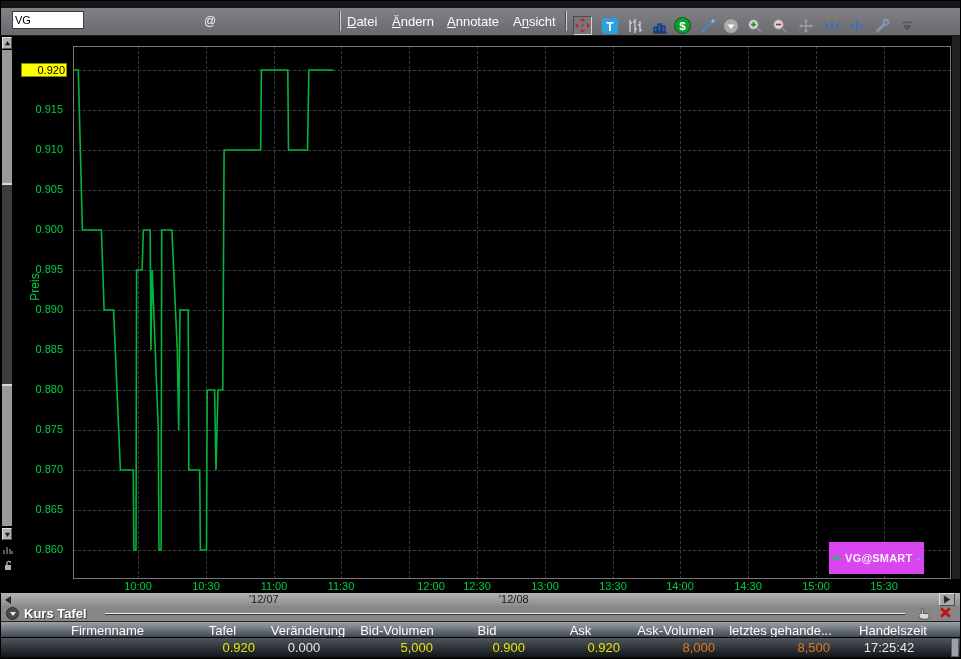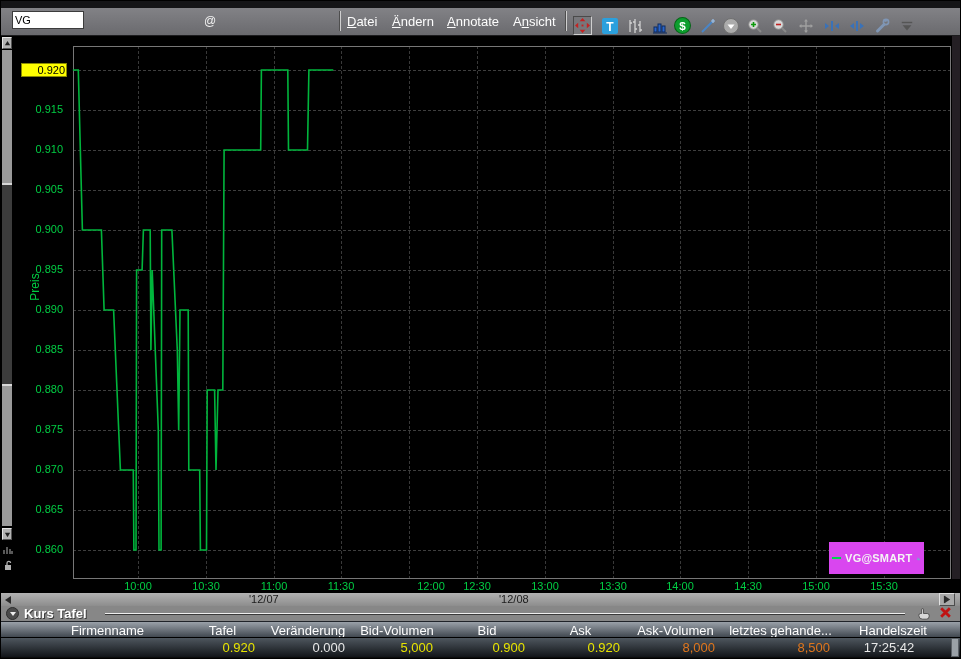--- a/index.html
+++ b/index.html
@@ -352,21 +352,21 @@
         <div class="hcell" style="left: 352px; width: 88px;">Bid-Volumen</div>
         <div class="hcell" style="left: 440px; width: 92px;">Bid</div>
         <div class="hcell" style="left: 532px; width: 95px;">Ask</div>
         <div class="hcell" style="left: 627px; width: 95px;">Ask-Volumen</div>
         <div class="hcell" style="left: 722px; width: 115px;">letztes gehande...</div>
         <div class="hcell" style="left: 837px; width: 110px;">Handelszeit</div>
       </div>
     <div id="qr">
       <div id="qr-scroll"></div>
         <div class="rcell" style="left: 181px; width: 81px; text-align: right; padding-right: 8px; color: rgb(232, 228, 0);">0.920</div>
-        <div class="rcell" style="left: 262px; width: 90px; text-align: right; padding-right: 8px; color: rgb(232, 232, 232);">0.000</div>
+        <div class="rcell" style="left: 262px; width: 90px; text-align: center; padding-right: 8px; color: rgb(232, 232, 232);">0.000</div>
         <div class="rcell" style="left: 352px; width: 88px; text-align: right; padding-right: 8px; color: rgb(232, 228, 0);">5,000</div>
         <div class="rcell" style="left: 440px; width: 92px; text-align: right; padding-right: 8px; color: rgb(232, 228, 0);">0.900</div>
         <div class="rcell" style="left: 532px; width: 95px; text-align: right; padding-right: 8px; color: rgb(232, 228, 0);">0.920</div>
         <div class="rcell" style="left: 627px; width: 95px; text-align: right; padding-right: 8px; color: rgb(224, 118, 28);">8,000</div>
         <div class="rcell" style="left: 722px; width: 115px; text-align: right; padding-right: 8px; color: rgb(224, 118, 28);">8,500</div>
         <div class="rcell" style="left: 837px; width: 110px; text-align: center; padding-right: 8px; color: rgb(232, 232, 232);">17:25:42</div>
       </div>
   </div>
 
 </div>

